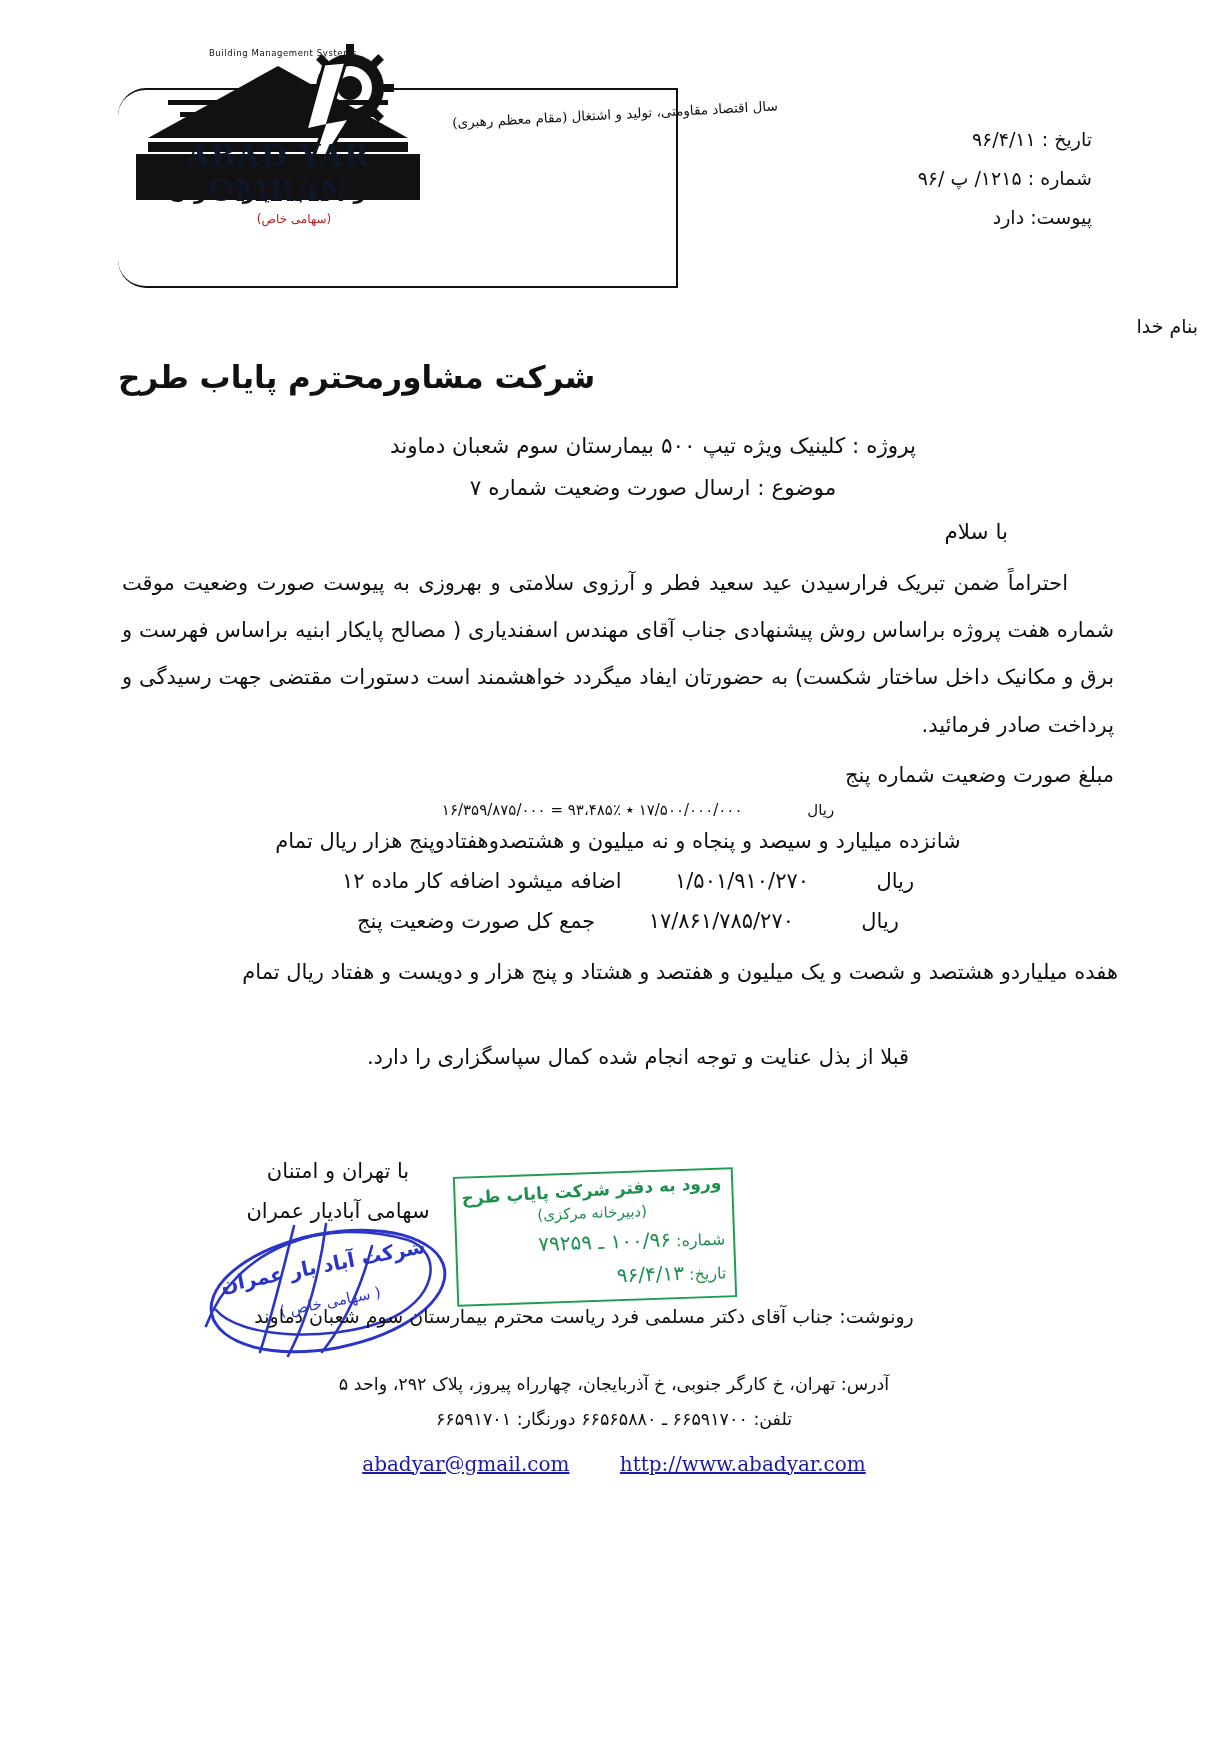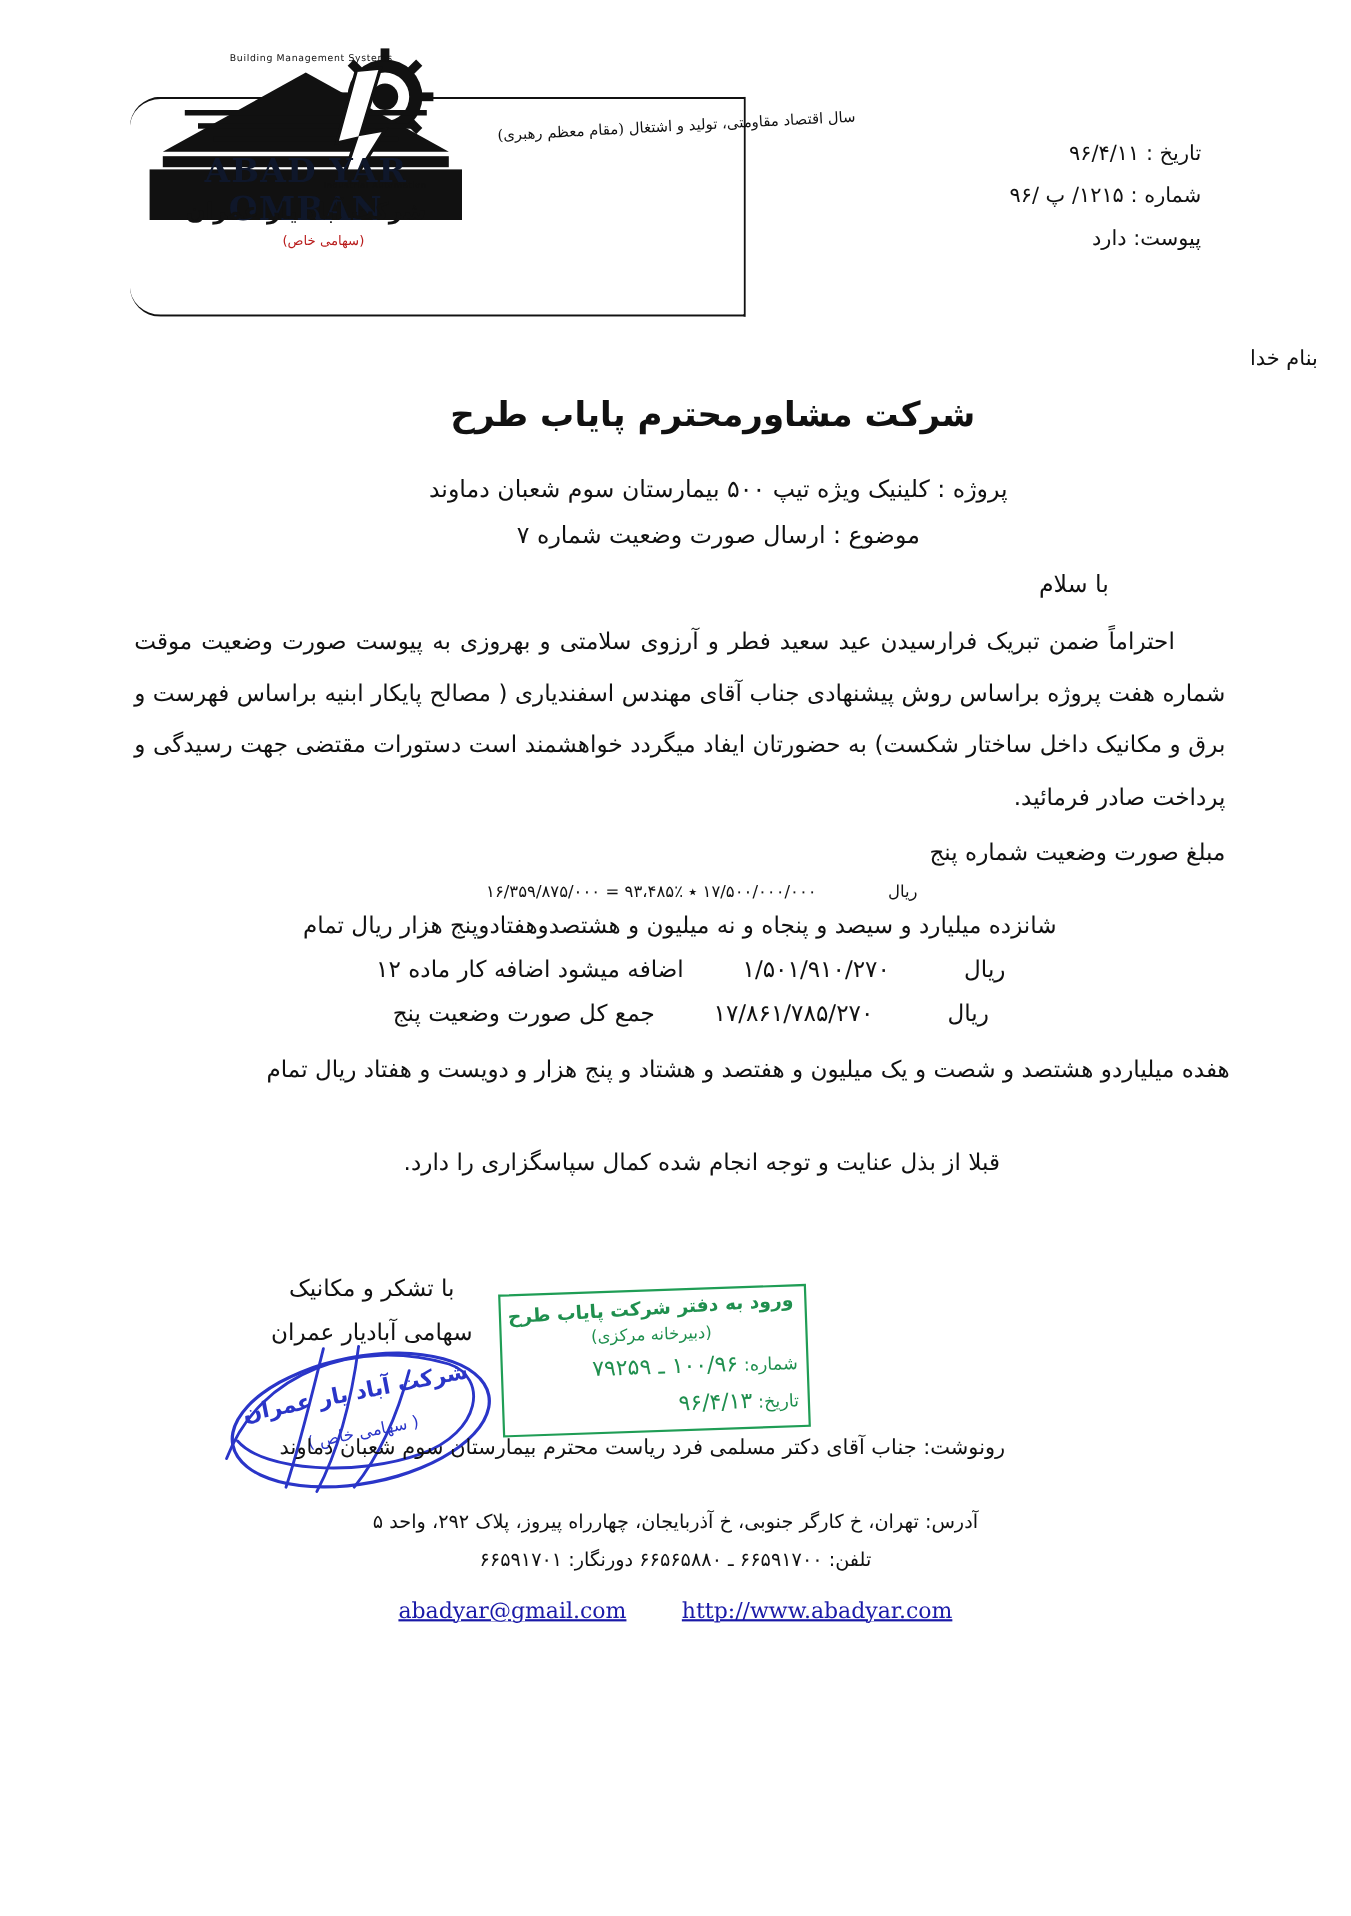--- a/index.html
+++ b/index.html
@@ -128,21 +128,21 @@
     text-align: right;
     direction: rtl;
   }
   .basmala {
     text-align: right;
     font-size: 19px;
     margin-bottom: 22px;
     margin-right: -80px;
   }
   .addressee {
-    text-align: center;
+    text-align: left;
     font-size: 31px;
     font-weight: bold;
     margin: 6px 0 30px 0;
     margin-right: -60px;
     letter-spacing: 0.2px;
   }
   .field {
     font-size: 21.5px;
     line-height: 1.95;
     text-align: center;
@@ -446,21 +446,21 @@
     <span class="gap-r"></span>
     <span>جمع کل صورت وضعیت  پنج</span>
   </div>
 
   <div class="words2">هفده میلیاردو هشتصد و شصت و یک میلیون و هفتصد و هشتاد و پنج  هزار و دویست و هفتاد ریال تمام</div>
 
   <div class="thanks">قبلا از بذل عنایت و توجه انجام شده کمال سپاسگزاری را دارد.</div>
 </div>
 
 <div class="sign">
-  <div>با تشکر و مکانیک</div>
+  <div>با تهران و امتنان</div>
   <div>سهامی آبادیار عمران</div>
 </div>
 
 <div class="stamp-oval">
   <div class="l1">شرکت آباد یار عمران</div>
   <div class="l2">( سهامی خاص )</div>
 </div>
 
 <svg class="stamp-scrawl" viewBox="0 0 300 160" xmlns="http://www.w3.org/2000/svg">
   <g fill="none" stroke="#2a35c8" stroke-width="2.6" stroke-linecap="round">

